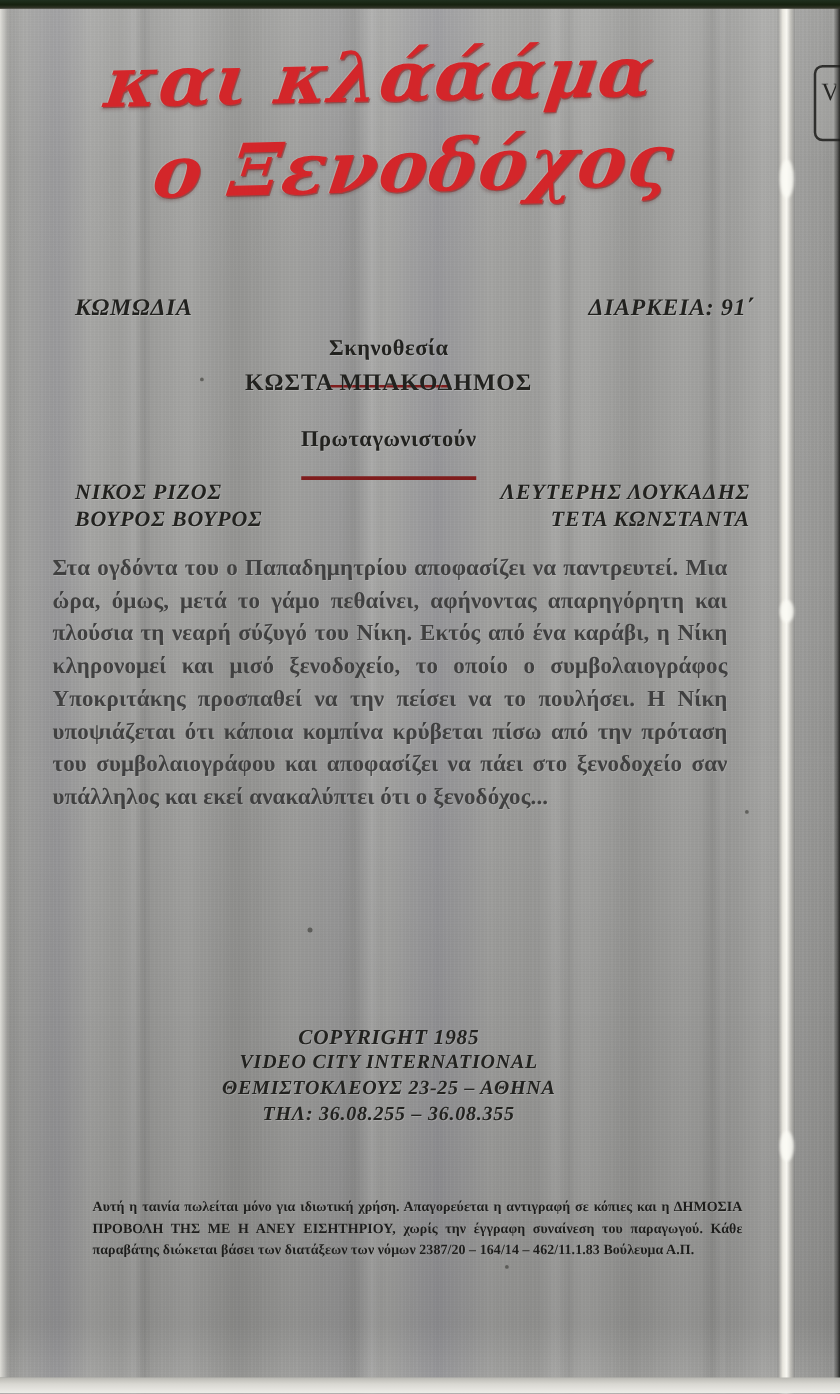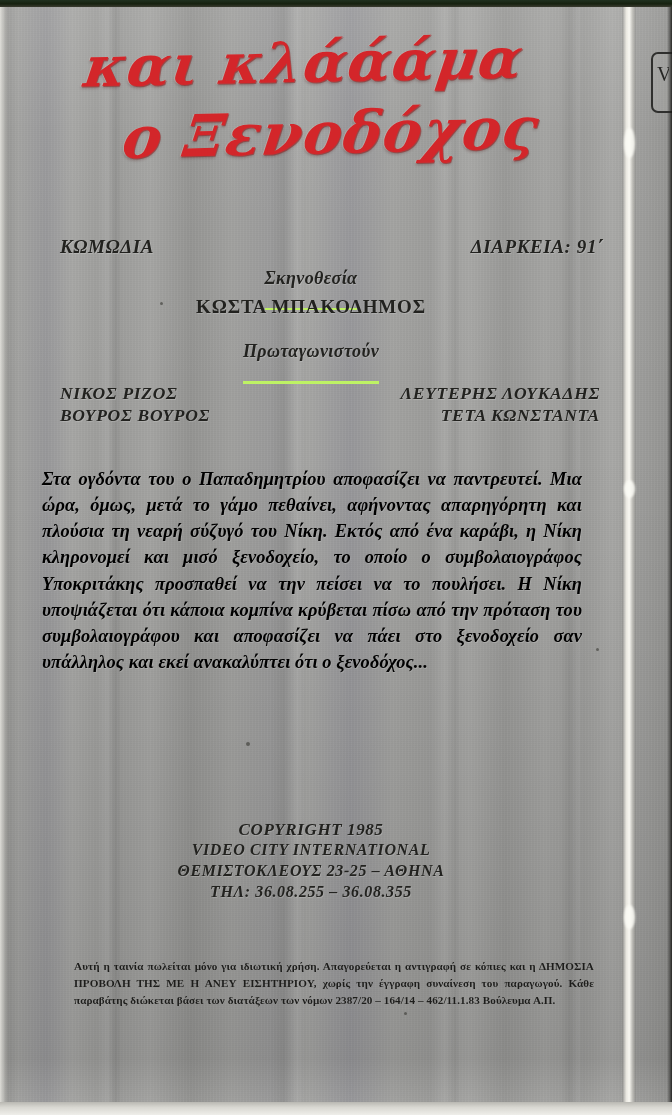--- a/index.html
+++ b/index.html
@@ -209,26 +209,25 @@
   }
 
   .centered {
     position: absolute;
     left: 0;
     width: 622px;
     text-align: center;
   }
 
   .heading {
-    font-style: italic;
     font-weight: bold;
     font-size: 18px;
     letter-spacing: 0.4px;
     display: inline-block;
-    border-bottom: 2px solid #bef264;
+    border-bottom: 2px solid #7f1d1d;
     padding-bottom: 19px;
     text-shadow: 0.6px 0.6px 0 rgba(255,255,255,0.18);
   }
   .heading-wide {
     border-bottom-width: 3px;
   }
 
   .director-name {
     font-weight: bold;
     font-size: 19px;
@@ -248,30 +247,29 @@
     font-size: 17.5px;
     letter-spacing: 0.7px;
     line-height: 1.28;
     text-shadow: 0.6px 0.6px 0 rgba(255,255,255,0.18);
   }
   .cast-col-left  { text-align: left; }
   .cast-col-right { text-align: right; }
 
   .synopsis {
     position: absolute;
-    top: 466px;
+    top: 441px;
     left: 42px;
     width: 540px;
-    font-style: italic;
     font-weight: bold;
     font-size: 18.4px;
     line-height: 1.42;
     text-align: justify;
     letter-spacing: 0.1px;
-    color: #000000;
+    color: #404040;
     text-shadow: 0.6px 0.6px 0 rgba(255,255,255,0.16);
   }
 
   .publisher {
     position: absolute;
     top: 820px;
     left: 0;
     width: 622px;
     text-align: center;
     font-style: italic;

